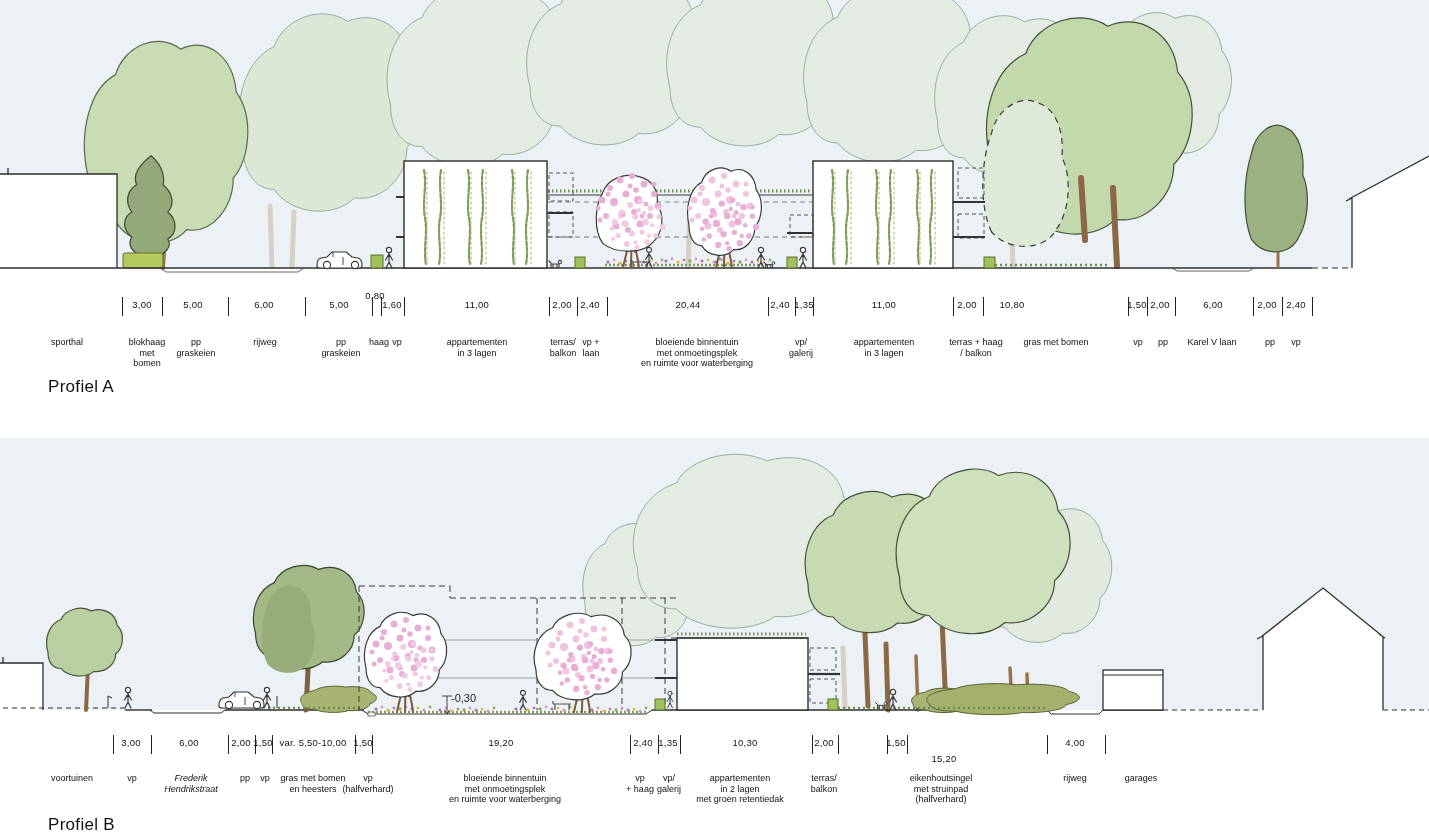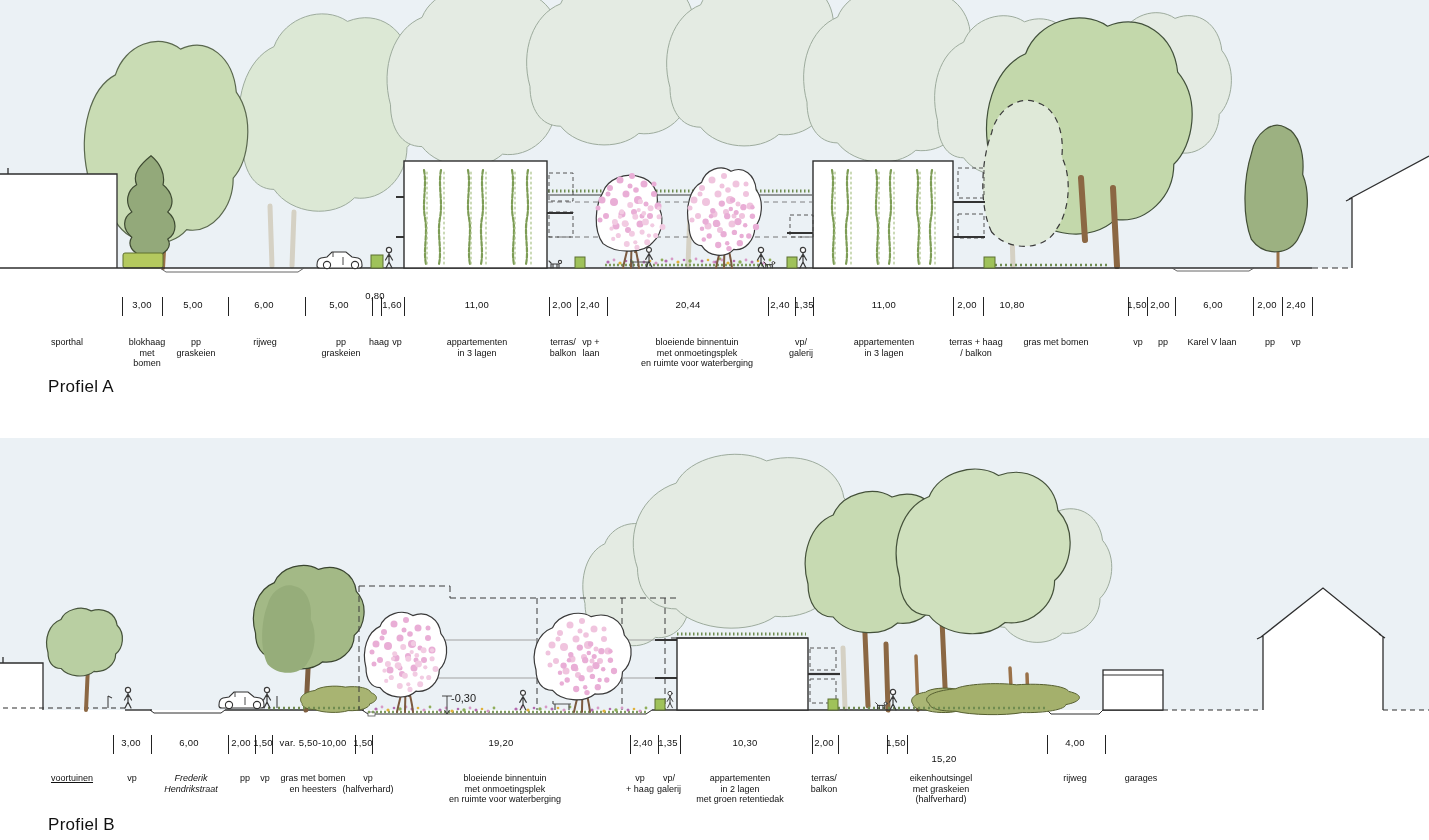--- a/index.html
+++ b/index.html
@@ -435,21 +435,21 @@
       <div class="dim" style="left: 501px;">19,20</div>
       <div class="dim" style="left: 643px;">2,40</div>
       <div class="dim" style="left: 668px;">1,35</div>
       <div class="dim" style="left: 745px;">10,30</div>
       <div class="dim" style="left: 824px;">2,00</div>
       <div class="dim" style="left: 896px;">1,50</div>
       <div class="dim" style="left: 944px; top: 16px;">15,20</div>
       <div class="dim" style="left: 1075px;">4,00</div>
     </div>
   <div class="row" style="top:773px">
-      <div class="zone" style="left: 72px; text-decoration: underline;">voortuinen</div>
+      <div class="zone" style="left: 72px;">voortuinen</div>
       <div class="zone" style="left: 132px;">vp</div>
       <div class="zone" style="left: 191px; font-style: italic;">Frederik
 Hendrikstraat</div>
       <div class="zone" style="left: 245px;">pp</div>
       <div class="zone" style="left: 265px;">vp</div>
       <div class="zone" style="left: 313px;">gras met bomen
 en heesters</div>
       <div class="zone" style="left: 368px;">vp
 (halfverhard)</div>
       <div class="zone" style="left: 505px;">bloeiende binnentuin
@@ -458,21 +458,21 @@
       <div class="zone" style="left: 640px;">vp
 + haag</div>
       <div class="zone" style="left: 669px;">vp/
 galerij</div>
       <div class="zone" style="left: 740px;">appartementen
 in 2 lagen
 met groen retentiedak</div>
       <div class="zone" style="left: 824px;">terras/
 balkon</div>
       <div class="zone" style="left: 941px;">eikenhoutsingel
-met graskeien
+met struinpad
 (halfverhard)</div>
       <div class="zone" style="left: 1075px;">rijweg</div>
       <div class="zone" style="left: 1141px;">garages</div>
     </div>
   <div class="row" style="top:0">
       <div class="anno" style="left: 451px; top: 692px;">-0,30</div>
     </div>
   <div class="ptitle" style="left:48px;top:815px">Profiel B</div>
 
 </div>

